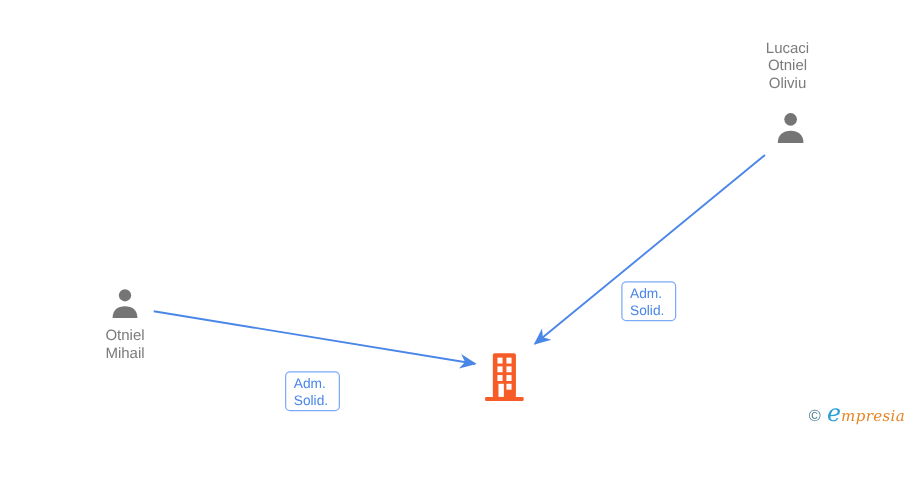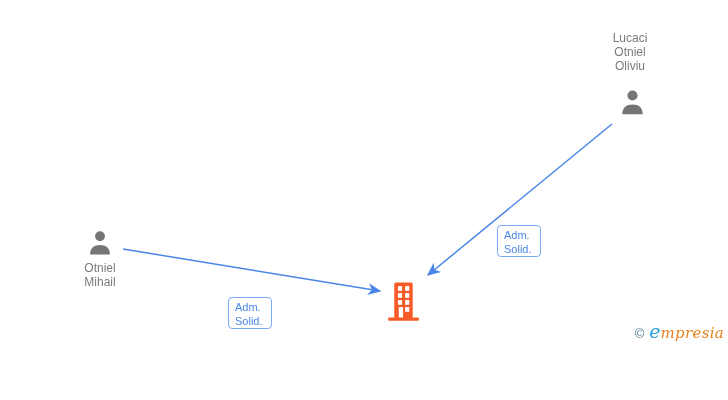--- a/index.html
+++ b/index.html
@@ -62,21 +62,21 @@
     color: #2b9fd8;
     font-family: "DejaVu Serif", serif;
     font-style: italic;
     font-size: 19px;
     line-height: 19px;
   }
   .logo .logo-rest {
     color: #e8821e;
     font-family: "DejaVu Serif", serif;
     font-style: italic;
-    font-size: 15px;
+    font-size: 12px;
     line-height: 15px;
     letter-spacing: 0.3px;
   }
 </style>
 </head>
 <body>
 
 <div class="canvas">
 
   <svg class="edges">

